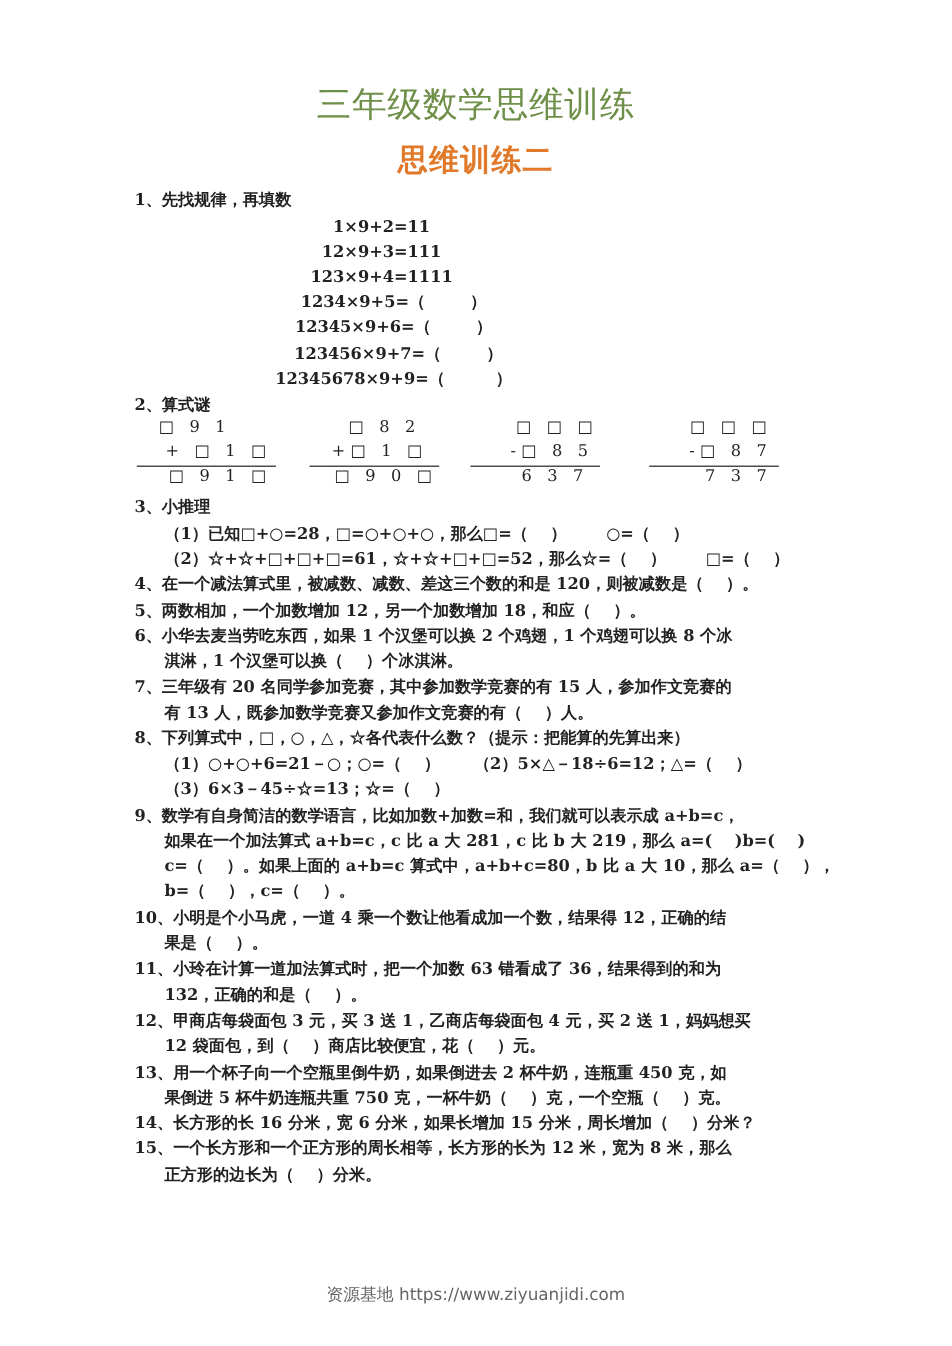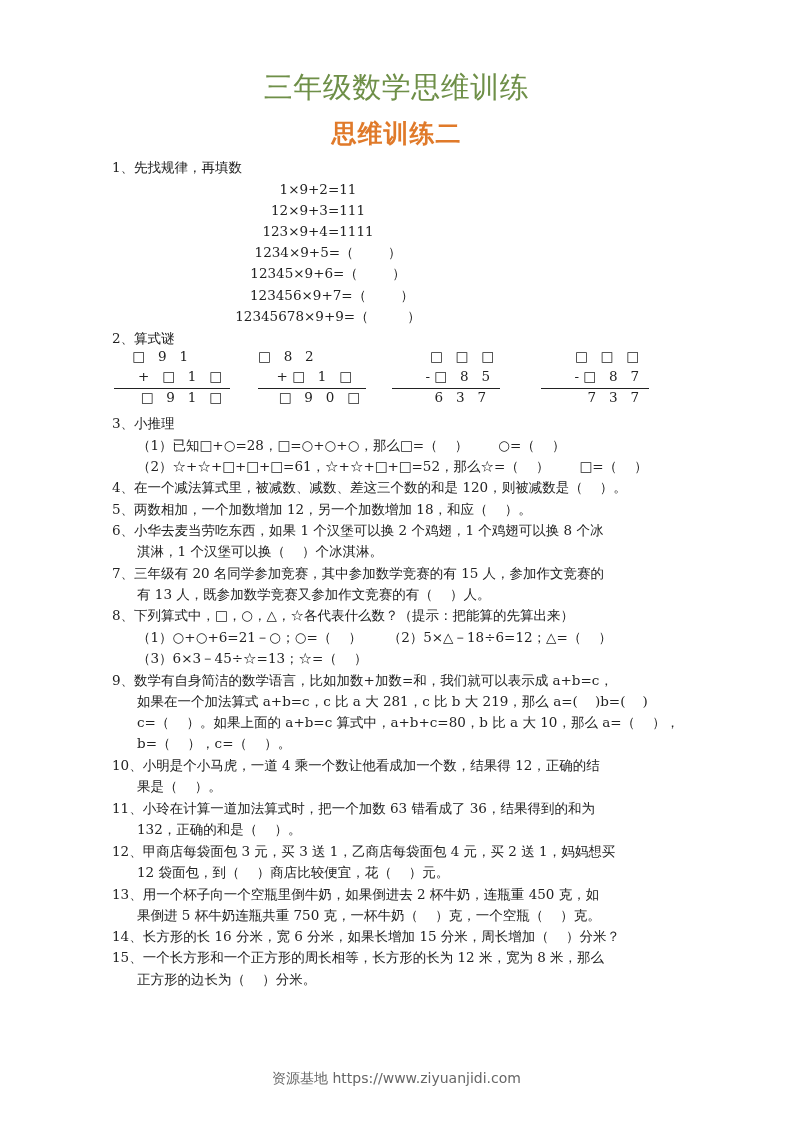--- a/index.html
+++ b/index.html
@@ -4,21 +4,21 @@
 <style>
   html, body { margin: 0; padding: 0; background: #ffffff; }
   body { width: 793px; height: 1122px; position: relative; overflow: hidden;
          font-family: "DejaVu Serif", "Liberation Serif", serif; color: #222; }
   .title { position: absolute; top: 68px; left: 0; width: 793px; text-align: center;
            font-family: "DejaVu Sans", "Liberation Sans", sans-serif; font-size: 29px;
            color: #6e8f48; letter-spacing: 0.5px; }
   .subtitle { position: absolute; top: 117px; left: 0; width: 793px; text-align: center;
               font-family: "DejaVu Sans", "Liberation Sans", sans-serif; font-size: 25px;
               color: #e07a2a; font-weight: bold; letter-spacing: 1px; }
-  .line { position: absolute; font-size: 13.5px; line-height: 20px; white-space: pre; }
+  .line { position: absolute; font-size: 13.5px; line-height: 20px; white-space: pre; font-weight: bold; }
   .q { left: 112px; }
   .q2 { left: 137px; }
   .center { left: 0; width: 636px; text-align: center; }
   .eq { font-size: 13.5px; }
   .puzzle { position: absolute; top: 348px; font-size: 13.5px; }
   .puzzle .row { position: relative; height: 20px; white-space: pre; }
   .puzzle .bar { border-top: 1.3px solid #222; height: 0; }
   .footer { position: absolute; top: 1070px; left: 0; width: 793px; text-align: center;
             font-family: "DejaVu Sans", "Liberation Sans", sans-serif; font-size: 14px; color: #666; }
 </style>
@@ -40,21 +40,21 @@
 <div class="line q" style="top:328px">2、算式谜</div>
 
 <div class="puzzle" style="left:114px; width:116px">
   <div class="row" style="text-align:right; padding-right:42px">□   9   1</div>
   <div class="row" style="text-align:right; padding-right:8px">+   □   1   □</div>
   <div class="bar"></div>
   <div class="row" style="text-align:right; padding-right:8px">□   9   1   □</div>
 </div>
 
 <div class="puzzle" style="left:258px; width:108px">
-  <div class="row" style="padding-right:20px">□   8   2</div>
+  <div class="row" style="text-align:right; padding-right:20px">□   8   2</div>
   <div class="row" style="text-align:right; padding-right:14px">+ □   1   □</div>
   <div class="bar"></div>
   <div class="row" style="text-align:right; padding-right:6px">□   9   0   □</div>
 </div>
 
 <div class="puzzle" style="left:392px; width:108px">
   <div class="row" style="text-align:right; padding-right:6px">□   □   □</div>
   <div class="row" style="text-align:right; padding-right:10px">- □   8   5</div>
   <div class="bar"></div>
   <div class="row" style="text-align:right; padding-right:14px">6   3   7</div>

